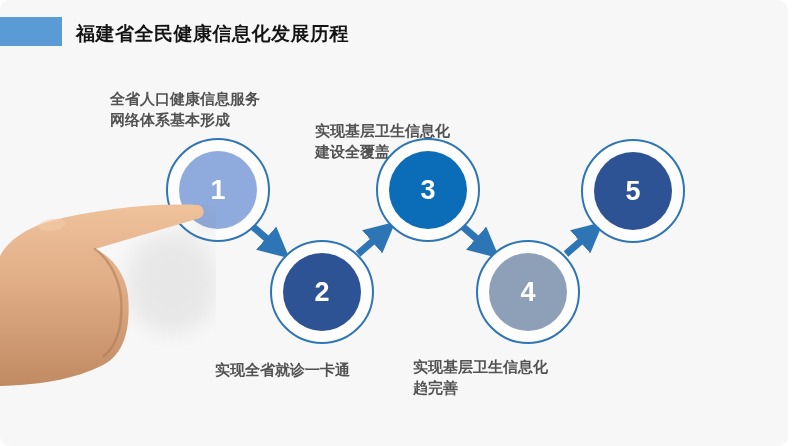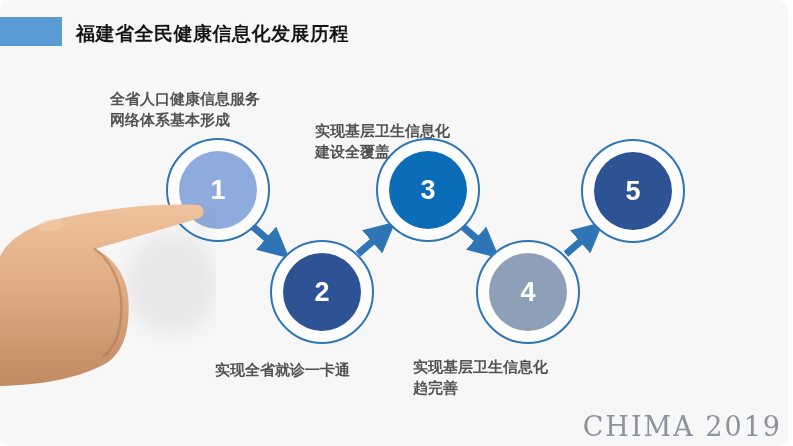--- a/index.html
+++ b/index.html
@@ -133,15 +133,14 @@
              C 113,65 125,82 128,103
              C 131,136 124,159 108,170
              C 82,186 42,193 0,194
              L 0,64
              C 8,48 26,37 47,30
              C 97,17 152,11 198,13 Z" fill="url(#skin)"></path>
     <path d="M 95,57 C 109,67 119,86 121,106 C 123,133 117,153 104,164" fill="none" stroke="#A97A52" stroke-width="2.5" stroke-linecap="round" opacity="0.55"></path>
     <ellipse cx="52" cy="33" rx="14" ry="6" fill="#F3CBA6" opacity="0.5" transform="rotate(-8 52 33)"></ellipse>
   </svg>
 
-  <div class="watermark">CHIMA 2019</div>
 
 </div>
 
 </body></html>

